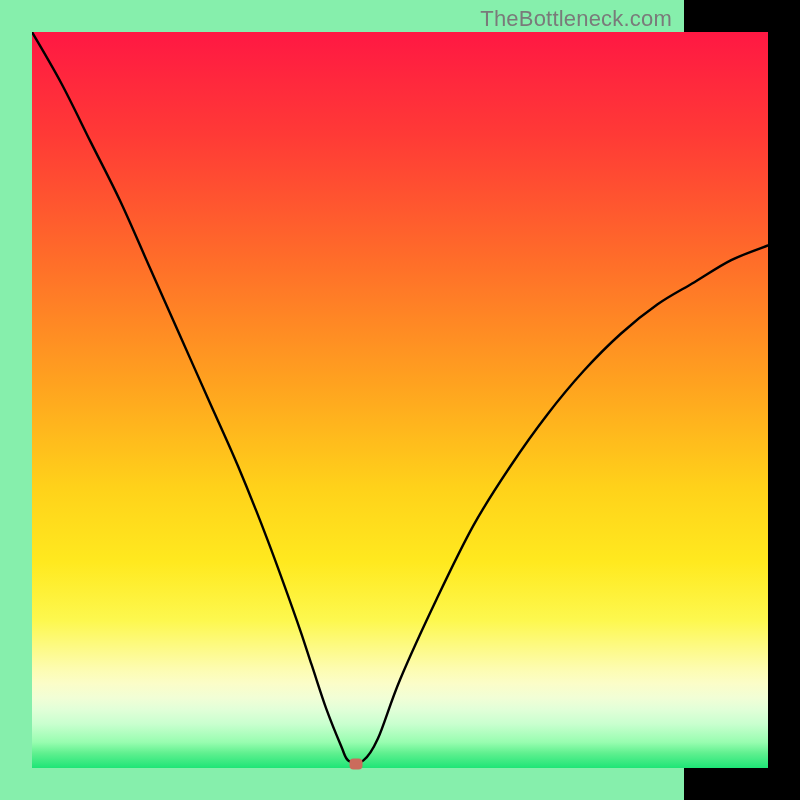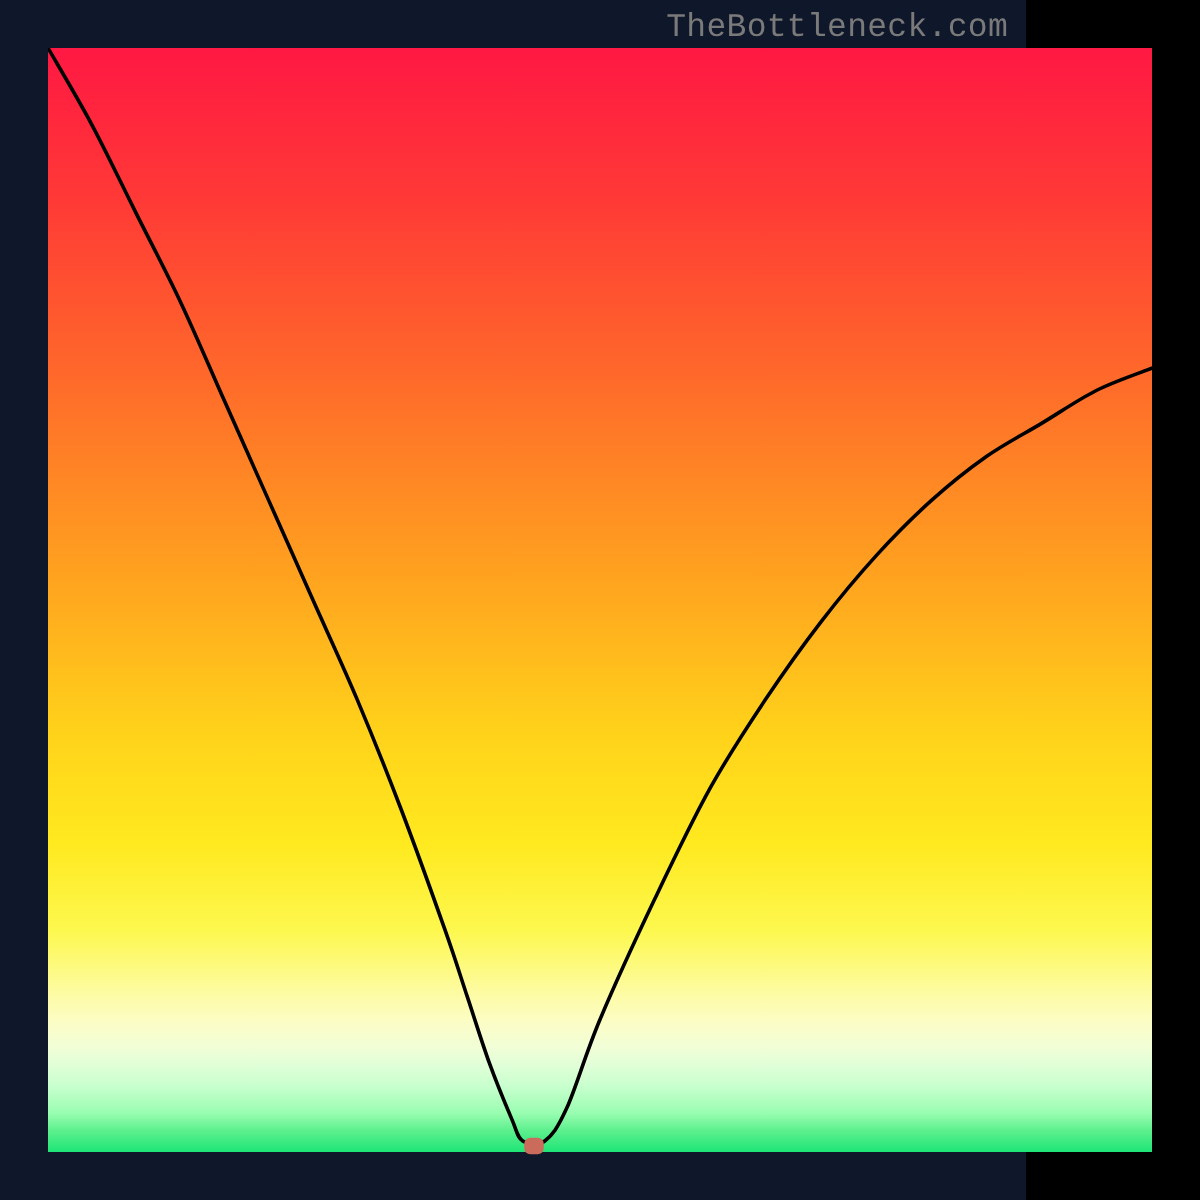--- a/index.html
+++ b/index.html
@@ -8,22 +8,21 @@
     width: 800px;
     height: 800px;
     overflow: hidden;
     background: #000;
     font-family: Arial, Helvetica, sans-serif;
   }
   .frame {
     position: relative;
     width: 684px;
     height: 800px;
-    background: #0f172a;
-    font-family: Liberation Mono, monospace;
+    background: #86efac;
   }
   .plot-area {
     position: absolute;
     left: 32px;
     top: 32px;
     width: 736px;
     height: 736px;
     background: linear-gradient(
       to bottom,
       #ff1843 0%,

